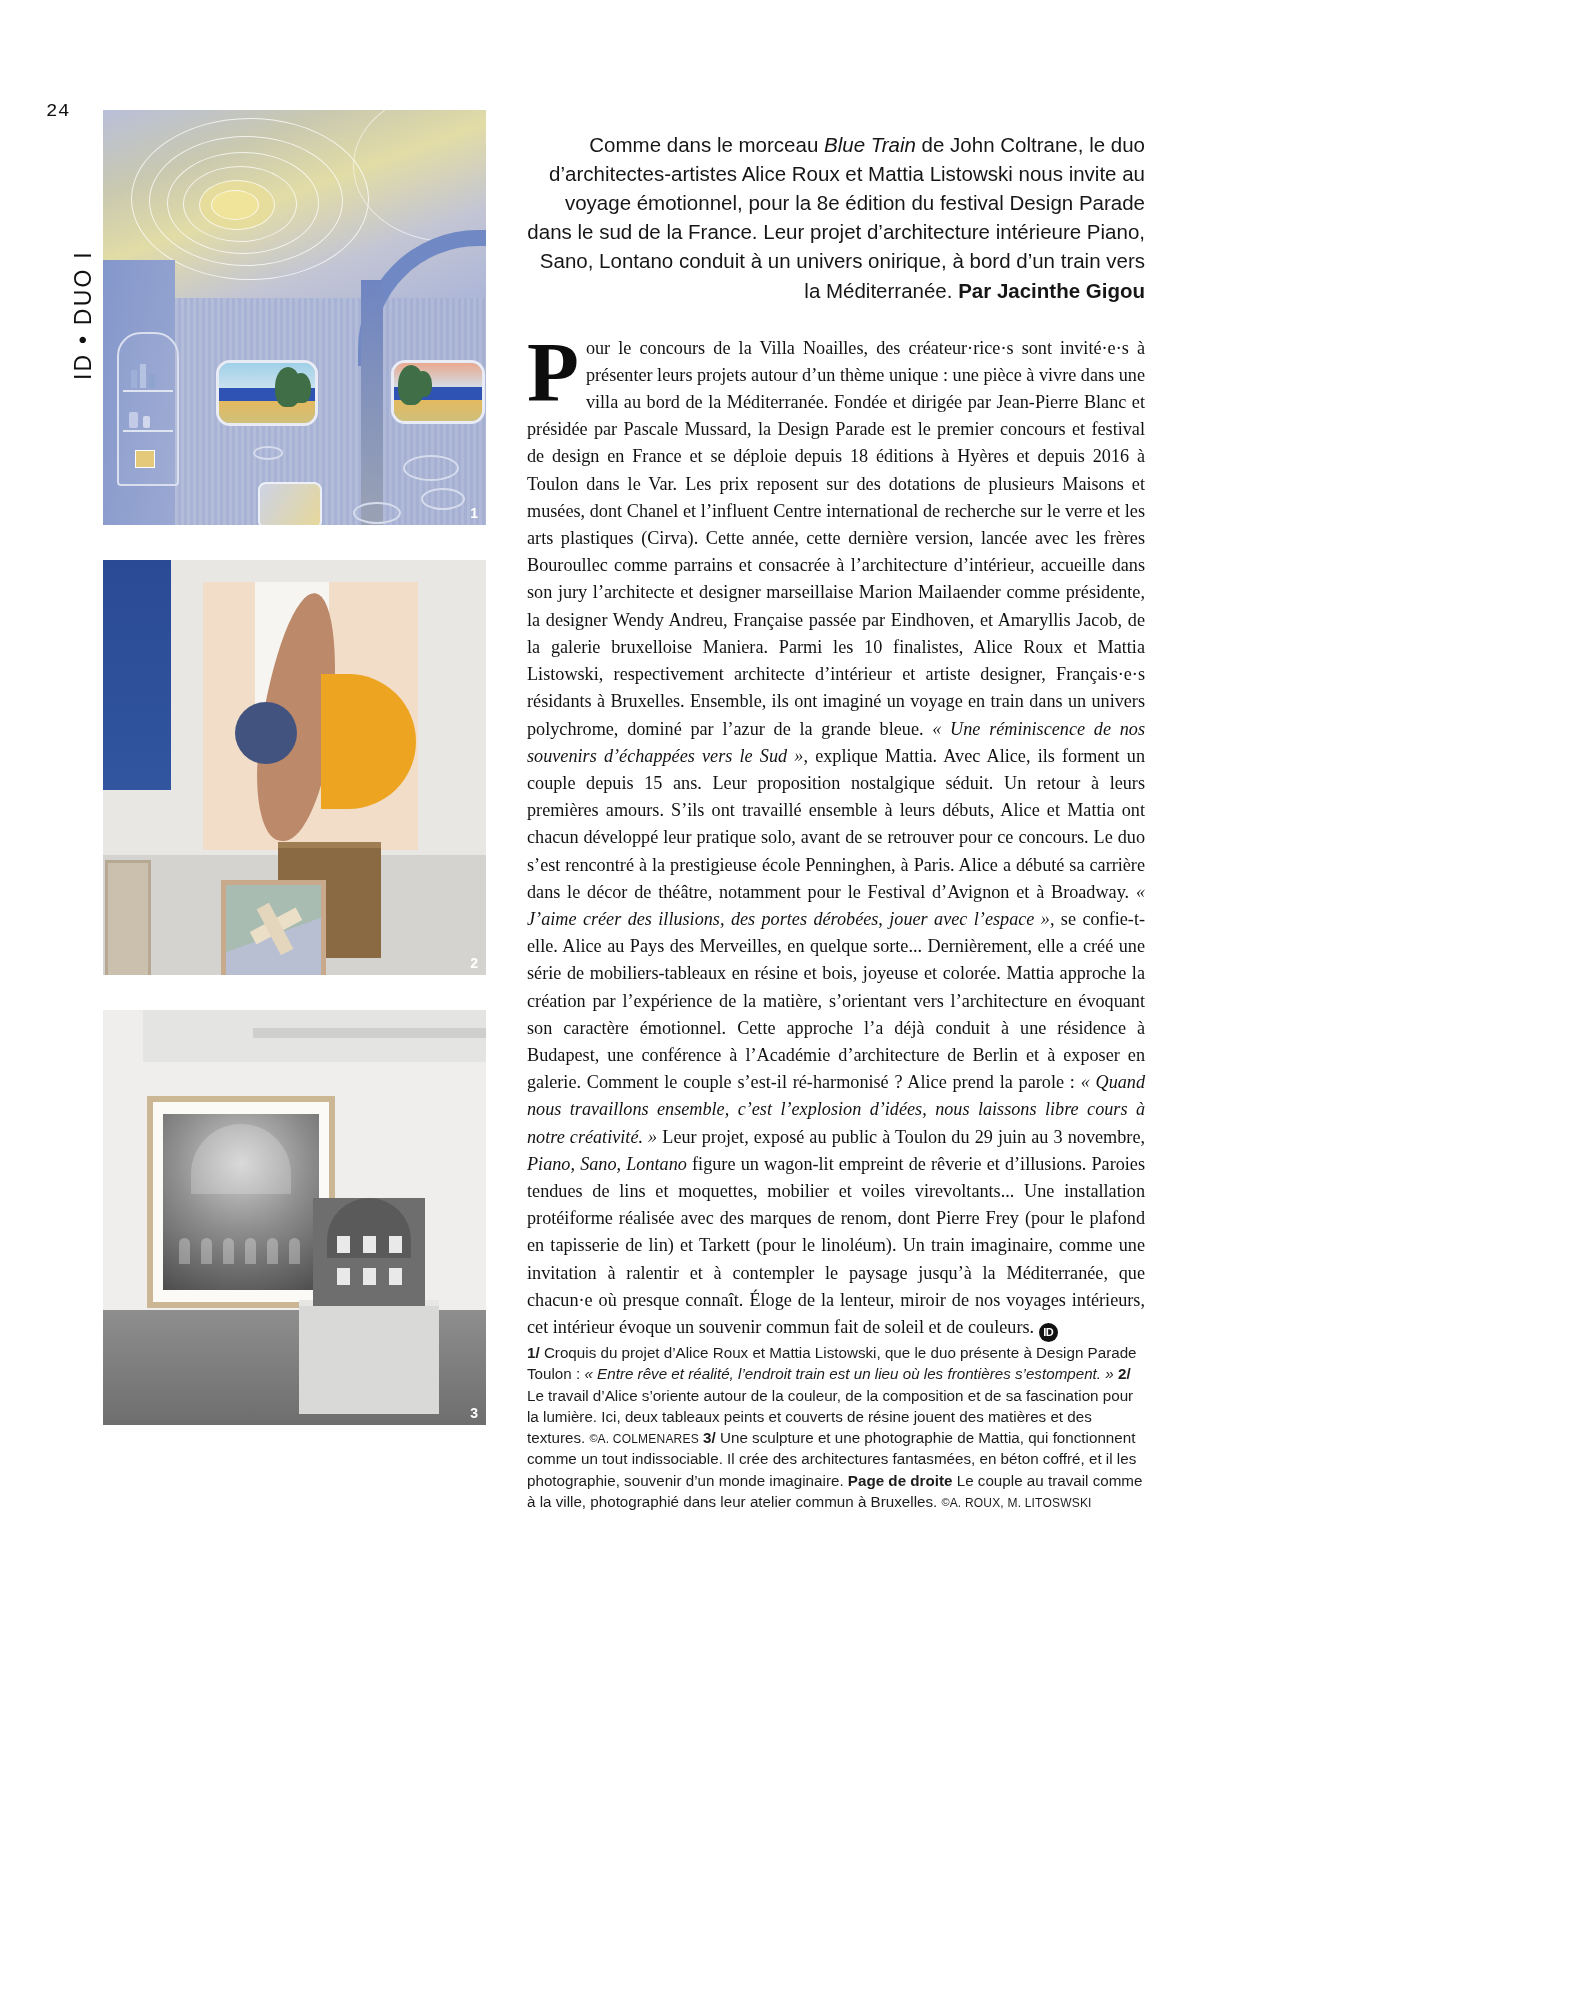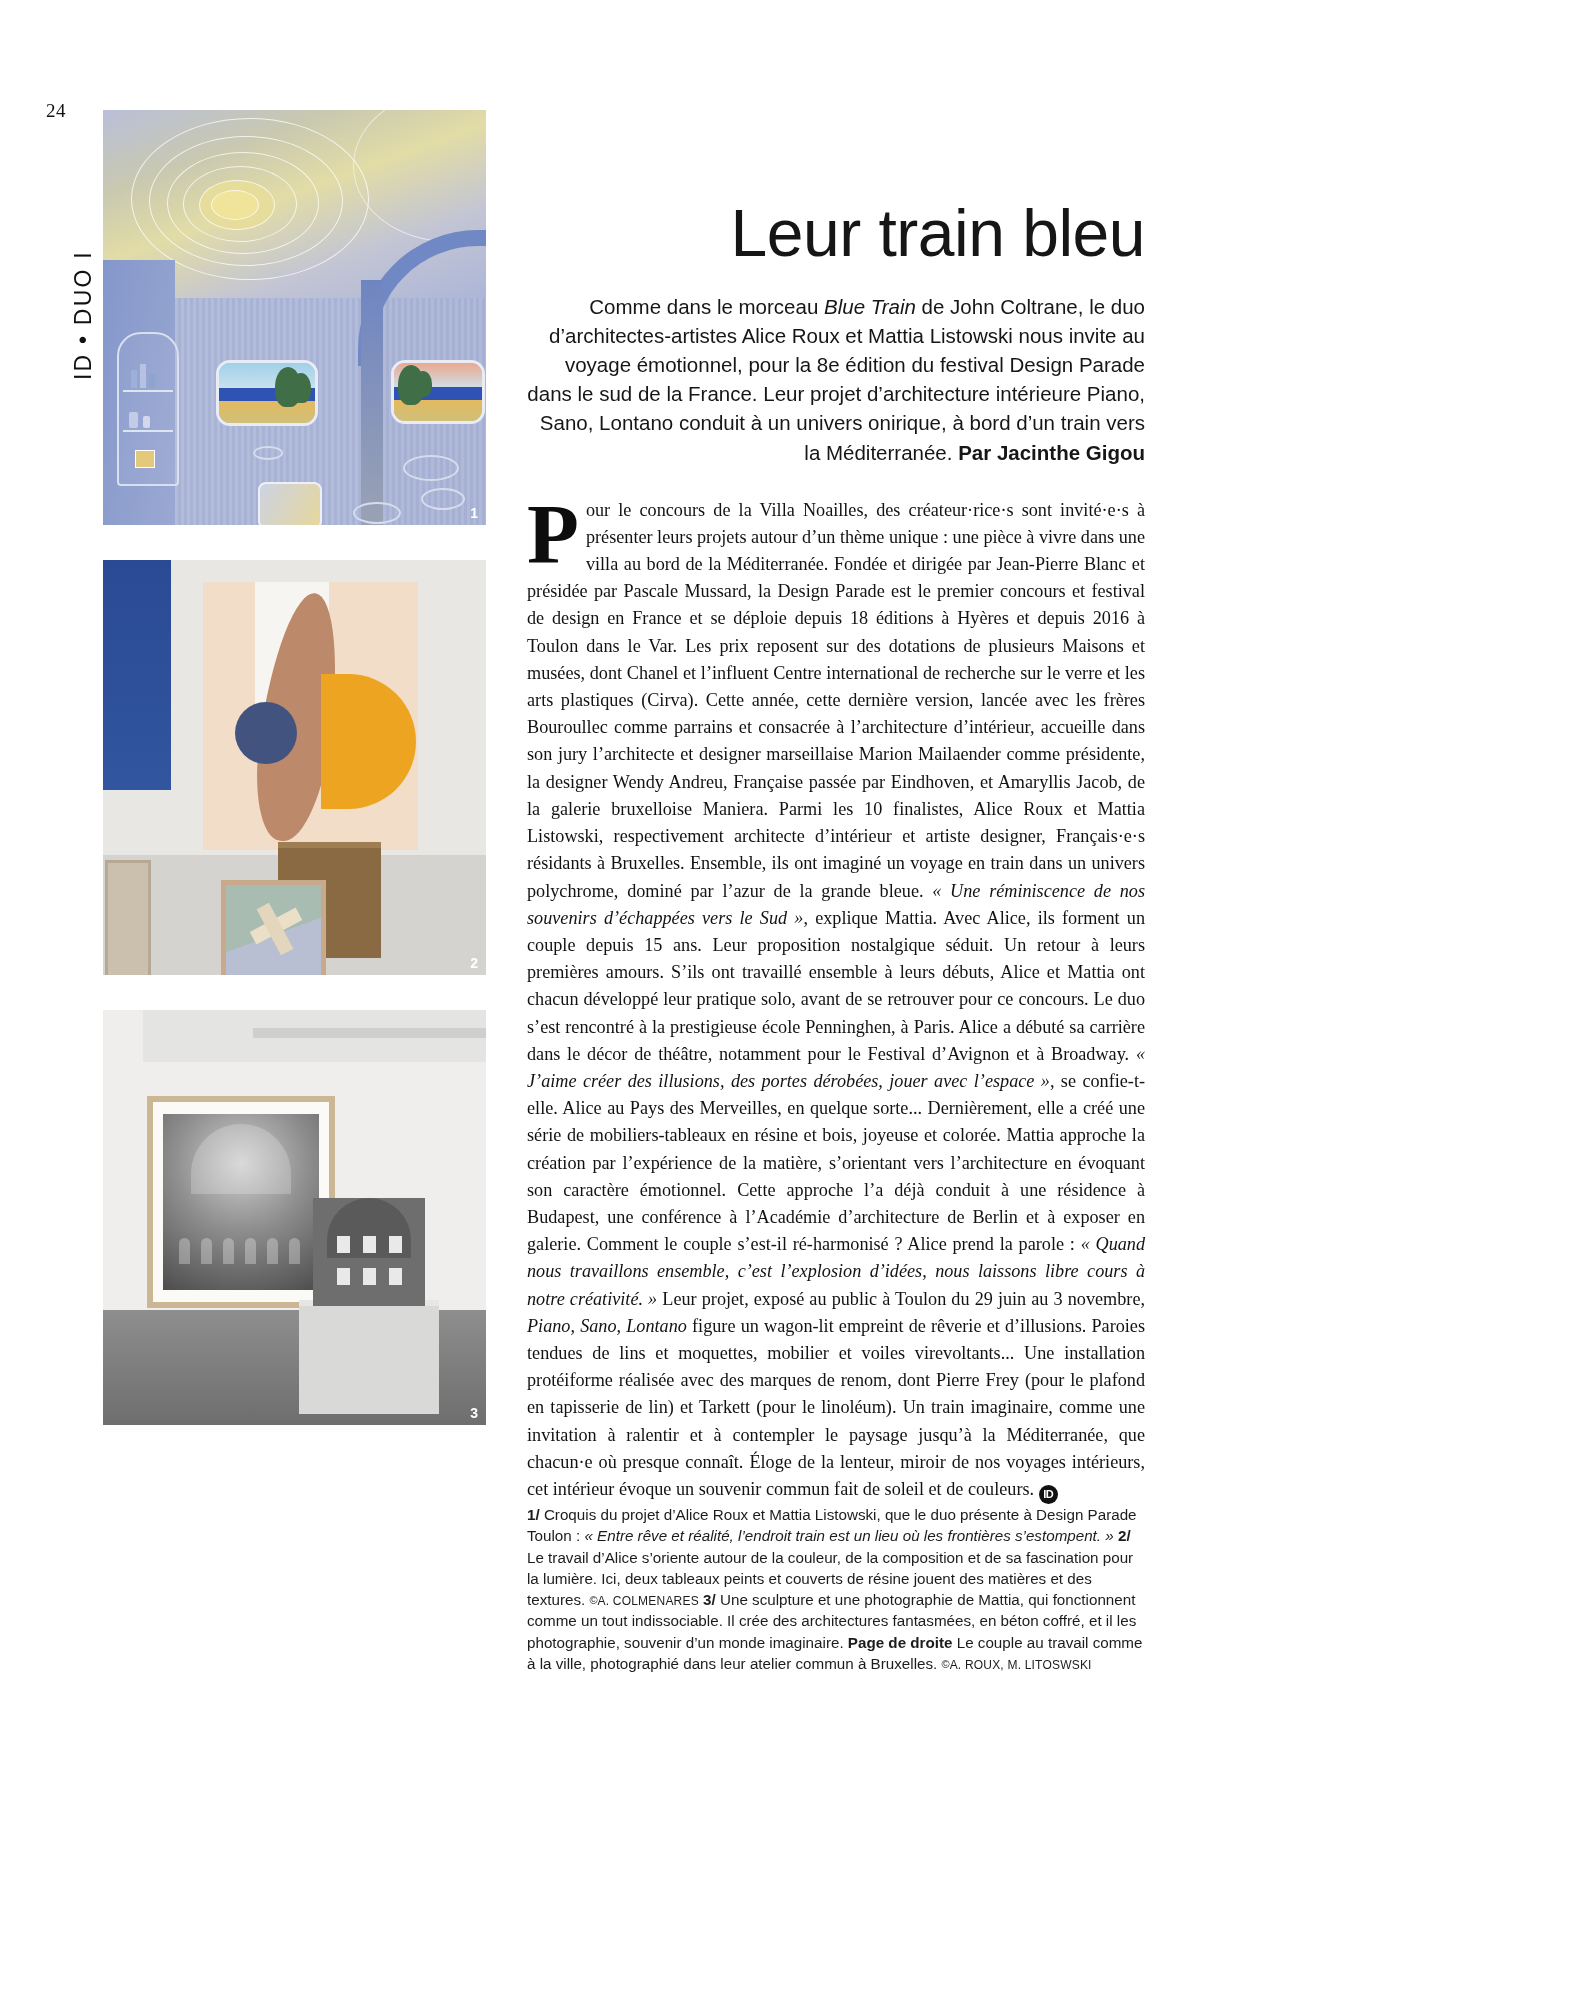--- a/index.html
+++ b/index.html
@@ -4,21 +4,21 @@
 <style>
   html,body{margin:0;padding:0;background:#ffffff;}
   body{width:1576px;height:2000px;position:relative;overflow:hidden;
        font-family:"Liberation Sans", sans-serif;color:#1a1a1a;}
 
   
   #page{position:absolute;inset:0;background:#fff;}
 
   
   #folio{position:absolute;left:46px;top:100px;width:40px;
-         font-family:Liberation Serif, serif;font-size:19px;
+         font-family:Liberation Mono, monospace;font-size:19px;
          letter-spacing:.5px;color:#111;}
   #runhead{position:absolute;left:40px;top:150px;height:240px;width:44px;}
   #runhead span{display:block;transform:rotate(-90deg);transform-origin:left top;
          position:absolute;left:30px;top:230px;white-space:nowrap;
          font-size:23px;letter-spacing:2.2px;color:#111;}
 
   
   .photo{position:absolute;overflow:hidden;}
   .photo .num{position:absolute;right:8px;bottom:4px;color:#fff;
          font-size:14px;font-weight:bold;z-index:5;
@@ -229,21 +229,20 @@
       <div class="scwin" style="left:76px;top:38px;"></div>
       <div class="scwin" style="left:24px;top:70px;"></div>
       <div class="scwin" style="left:50px;top:70px;"></div>
       <div class="scwin" style="left:76px;top:70px;"></div>
     </div>
     <div class="num">3</div>
   </div>
 
   <div id="col">
 
-    <h1 id="title">Leur train bleu</h1>
 
     <p id="standfirst">
       <span>Comme dans le morceau </span><i>Blue Train</i><span> de John Coltrane, le duo d’architectes-artistes Alice Roux et Mattia Listowski nous invite au voyage émotionnel, pour la  8e édition du festival Design Parade dans le sud de la France. Leur projet d’architecture intérieure Piano, Sano, Lontano conduit à un univers onirique, à bord d’un train vers la Méditerranée. </span><b>Par Jacinthe Gigou</b>
     </p>
 
     <div id="body">
       <p><span id="dropcap">P</span><span>our le concours de la Villa Noailles, des créateur·rice·s sont invité·e·s à présenter leurs projets autour d’un thème unique : une pièce à vivre dans une villa au bord de la Méditerranée. Fondée et dirigée par Jean-Pierre Blanc et présidée par Pascale Mussard, la Design Parade est le premier concours et festival de design en France et se déploie depuis 18 éditions à Hyères et depuis 2016 à Toulon dans le Var. Les prix reposent sur des dotations de plusieurs Maisons et musées, dont Chanel et l’influent Centre international de recherche sur le verre et les arts plastiques (Cirva). Cette année, cette dernière version, lancée avec les frères Bouroullec comme parrains et consacrée à l’architecture d’intérieur, accueille dans son jury l’architecte et designer marseillaise Marion Mailaender comme présidente, la designer Wendy Andreu, Française passée par Eindhoven, et Amaryllis Jacob, de la galerie bruxelloise Maniera. Parmi les 10 finalistes, Alice Roux et Mattia Listowski, respectivement architecte d’intérieur et artiste designer, Français·e·s résidants à Bruxelles. Ensemble, ils ont imaginé un voyage en train dans un univers polychrome, dominé par l’azur de la grande bleue. </span><i>« Une réminiscence de nos souvenirs d’échappées vers le Sud »</i><span>, explique Mattia. Avec Alice, ils forment un couple depuis 15 ans. Leur proposition nostalgique séduit. Un retour à leurs premières amours. S’ils ont travaillé ensemble à leurs débuts,  Alice et Mattia ont chacun développé leur pratique solo, avant de se retrouver pour ce concours. Le duo s’est rencontré à la prestigieuse école Penninghen, à Paris. Alice a débuté sa carrière dans le décor de théâtre, notamment pour le Festival d’Avignon et à Broadway. </span><i>« J’aime créer des illusions, des portes dérobées, jouer avec l’espace »</i><span>, se confie-t-elle. Alice au Pays des Merveilles, en quelque sorte... Dernièrement, elle a créé une série de mobiliers-tableaux en résine et bois, joyeuse et colorée. Mattia approche la création par l’expérience de la matière, s’orientant vers l’architecture en évoquant son caractère émotionnel. Cette approche l’a déjà conduit à une résidence à Budapest, une conférence à l’Académie d’architecture de Berlin et à exposer en galerie. Comment le couple s’est-il ré-harmonisé ? Alice prend la parole : </span><i>« Quand nous travaillons ensemble, c’est l’explosion d’idées, nous laissons libre cours à notre créativité. »</i><span> Leur projet, exposé au public à Toulon du 29 juin au 3 novembre, </span><i>Piano, Sano, Lontano</i><span> figure un wagon-lit empreint de rêverie et d’illusions. Paroies tendues de lins et moquettes, mobilier et voiles virevoltants... Une installation protéiforme réalisée avec des marques de renom, dont Pierre Frey (pour le plafond en tapisserie de lin) et Tarkett (pour le linoléum). Un train imaginaire, comme une invitation à ralentir et à contempler le paysage jusqu’à la Méditerranée, que chacun·e où presque connaît. Éloge de la lenteur, miroir de nos voyages intérieurs, cet intérieur évoque un souvenir commun fait de soleil et de couleurs. </span><span id="idmark">ID</span></p>
     </div>
 
     <div id="captions">

